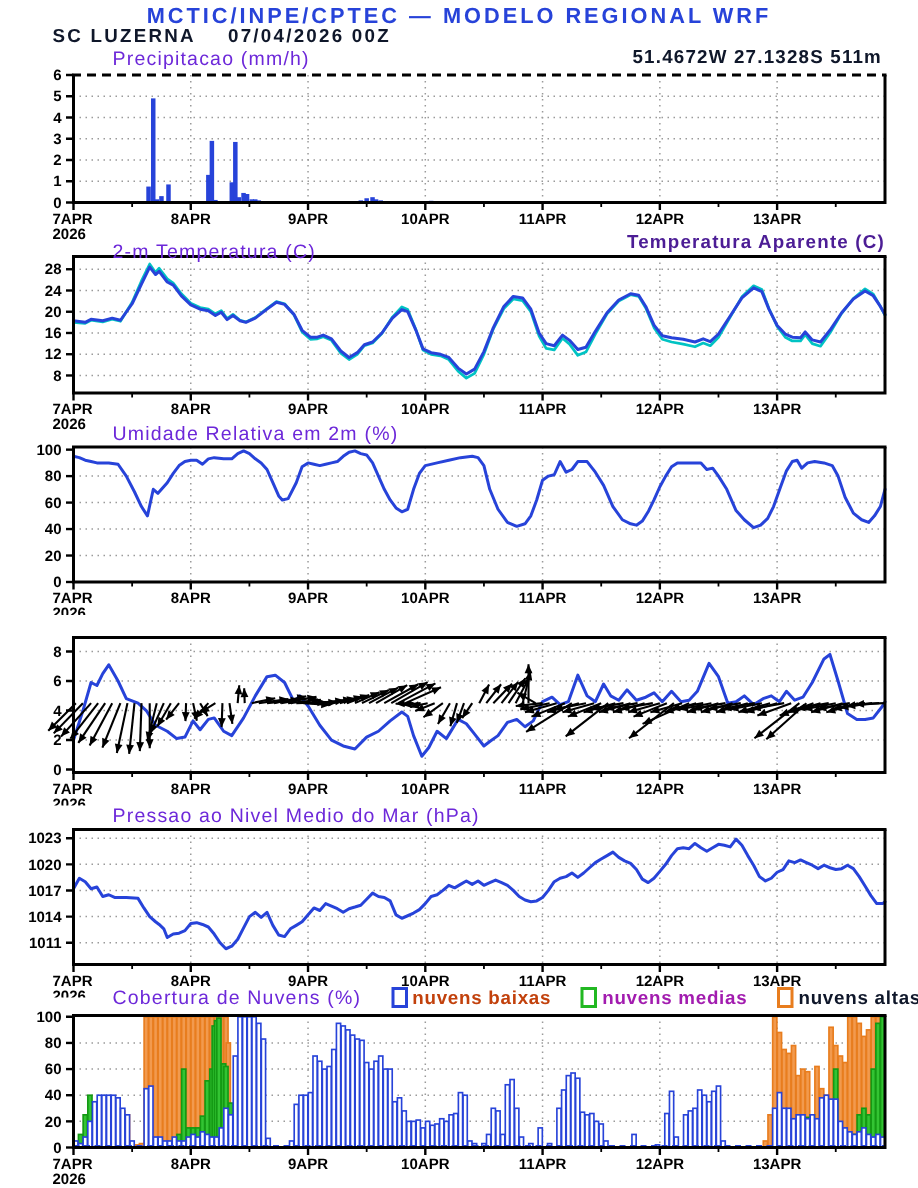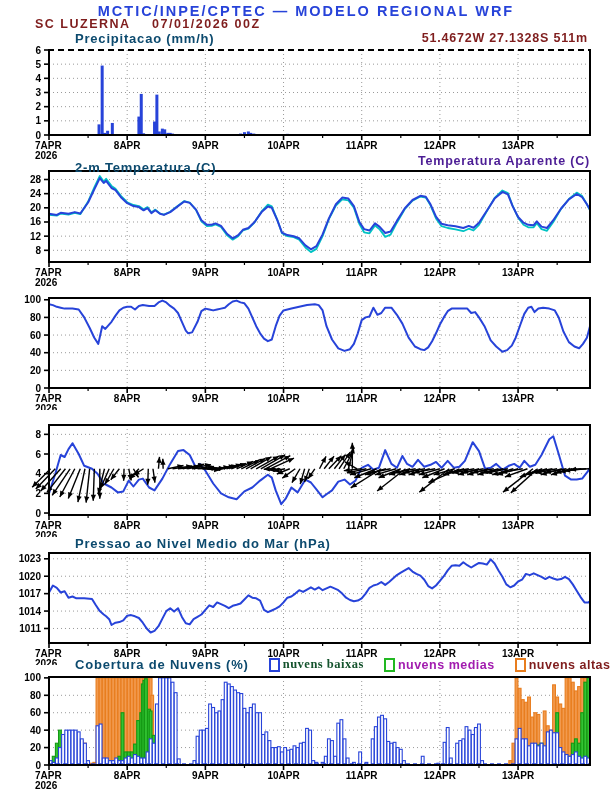--- a/index.html
+++ b/index.html
@@ -1,46 +1,47 @@
 <!DOCTYPE html>
 <html><head>
 <meta charset="utf-8">
 <style>
   html,body{margin:0;padding:0;background:#fff;}
   #page{position:relative;width:612px;height:792px;background:#fff;overflow:hidden;
         font-family:"Liberation Sans",sans-serif;}
   .hdr{position:absolute;left:0;width:612px;text-align:center;font-weight:bold;
        font-size:14.5px;letter-spacing:2px;color:#2743d9;white-space:nowrap;}
-  .orange{color:#7f1d1d;}
+  .orange{color:#0f172a;}
   .cyan{color:#4c1d95;}
-  .blue{color:#14532d;font-family:Liberation Serif, serif;}
+  .blue{color:#c2410c;}
   .green{color:#a21caf;}
   .sub{position:absolute;font-weight:bold;font-size:12.5px;letter-spacing:1.5px;white-space:nowrap;}
-  .ptitle{position:absolute;font-weight:bold;font-size:13px;color:#0c4a6e;letter-spacing:0.8px;white-space:nowrap;z-index:5;}
+  .ptitle{position:absolute;font-weight:normal;font-size:13px;color:#6d28d9;letter-spacing:0.8px;white-space:nowrap;z-index:5;}
   .rlabel{position:absolute;font-weight:bold;font-size:12.5px;letter-spacing:0.8px;white-space:nowrap;z-index:5;}
   .legend-row{position:absolute;display:flex;align-items:center;gap:20px;z-index:5;white-space:nowrap;}
   .legend-item{display:flex;align-items:center;gap:3px;font-weight:bold;font-size:12.5px;letter-spacing:0.5px;}
   .lg-sq{display:inline-block;width:7px;height:10px;background:#fff;border:2px solid;}
   svg{position:absolute;left:0;}
   svg text{font-family:"Liberation Sans",sans-serif;font-weight:bold;fill:#000;}
 </style>
 </head>
 <body>
 <div id="page">
 
 <div class="hdr" style="top:3px">MCTIC/INPE/CPTEC — MODELO REGIONAL WRF</div>
 <div class="sub orange" style="left:35px;top:17px">SC LUZERNA</div>
-<div class="sub orange" style="left:152px;top:17px">07/01/2026 00Z</div>
+<div class="sub orange" style="left:152px;top:17px">07/04/2026 00Z</div>
 
 <div class="ptitle" style="left:75px;top:31px">Precipitacao (mm/h)</div>
 <div class="rlabel orange" style="right:24px;top:31px">51.4672W 27.1328S 511m</div>
 
 <div class="ptitle" style="left:75px;top:160px">2-m Temperatura (C)</div>
 <div class="rlabel cyan" style="right:22px;top:154px">Temperatura Aparente (C)</div>
 
+<div class="ptitle" style="left:75px;top:281px">Umidade Relativa em 2m (%)</div>
 
 
 <div class="ptitle" style="left:75px;top:536px">Pressao ao Nivel Medio do Mar (hPa)</div>
 
 <div class="legend-row" style="left:75px;top:657px">
   <span class="ptitle" style="position:static">Cobertura de Nuvens (%)</span>
   <span class="legend-item blue">
     <span class="lg-sq" style="border-color:#2743d9"></span>
     <span>nuvens baixas</span>
   </span>

